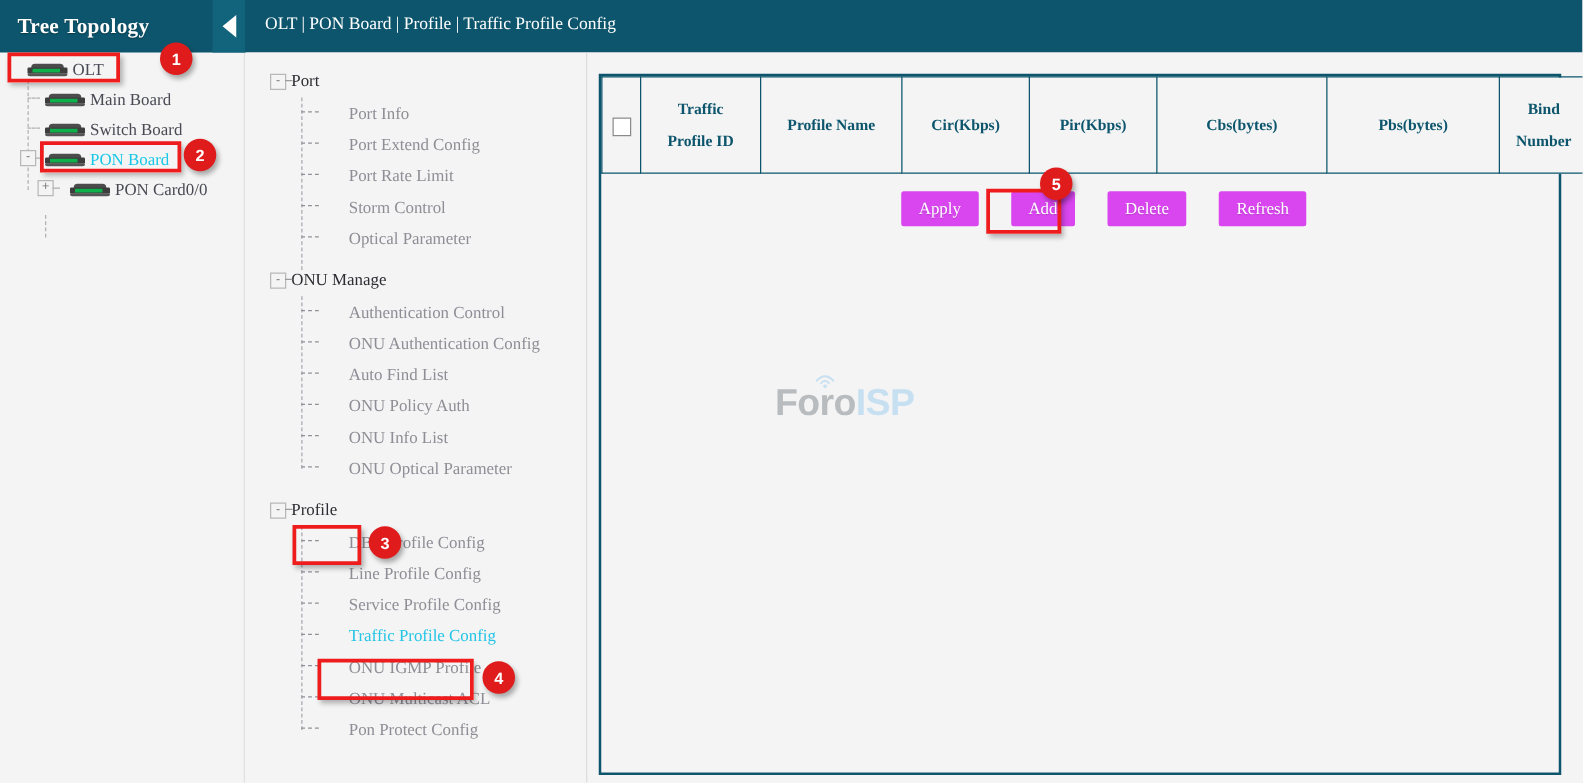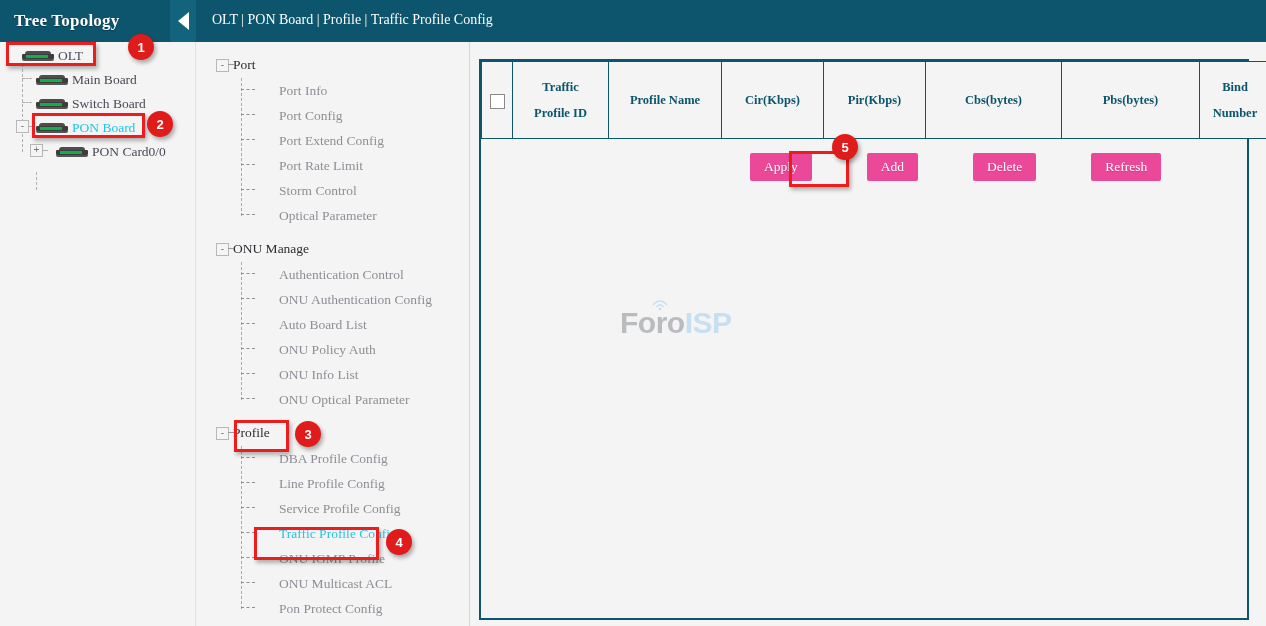--- a/index.html
+++ b/index.html
@@ -156,27 +156,26 @@
   .hdr-chk{
     width:13px;height:13px;border:1px solid #8a8a8a;background:#fff;
     display:inline-block;vertical-align:middle;cursor:pointer;
   }
   #btnbar{
     position:relative;margin-top:14px;text-align:left;padding-left:240px;
     height:34px;
   }
   .abtn{
     display:inline-block;
-    background:#ec4899;color:#ffffff;
+    background:#d946ef;color:#ffffff;
     font-size:13.5px;font-family:"Liberation Serif", serif;
     border:none;border-radius:2px;
     padding:6px 14px;margin-right:22px;
     cursor:pointer;
     text-shadow:0 1px 1px rgba(0,0,0,.18);
-    margin-left:29px;
   }
   #watermark{
     position:absolute;left:110px;top:245px;
     user-select:none;pointer-events:none;
   }
   #watermark .wm-text{
     font-family:"Liberation Sans", sans-serif;
     font-size:30px;font-weight:bold;letter-spacing:-0.5px;
   }
   #watermark .wm-foro{color:#b9bcbe;margin-left:29px;}
@@ -290,24 +289,20 @@
         <span>Port</span>
       </div>
       <div style="position: relative;">
         <div class="mrail" style="top: 0px; height: 138px;"></div>
         <div class="mitem">
           <span class="dashes"></span>
           <span>Port Info</span>
         </div>
         <div class="mitem">
           <span class="dashes"></span>
-          <span>Port Config</span>
-        </div>
-        <div class="mitem">
-          <span class="dashes"></span>
           <span>Port Extend Config</span>
         </div>
         <div class="mitem">
           <span class="dashes"></span>
           <span>Port Rate Limit</span>
         </div>
         <div class="mitem">
           <span class="dashes"></span>
           <span>Storm Control</span>
         </div>
@@ -327,21 +322,21 @@
         <div class="mitem">
           <span class="dashes"></span>
           <span>Authentication Control</span>
         </div>
         <div class="mitem">
           <span class="dashes"></span>
           <span>ONU Authentication Config</span>
         </div>
         <div class="mitem">
           <span class="dashes"></span>
-          <span>Auto Board List</span>
+          <span>Auto Find List</span>
         </div>
         <div class="mitem">
           <span class="dashes"></span>
           <span>ONU Policy Auth</span>
         </div>
         <div class="mitem">
           <span class="dashes"></span>
           <span>ONU Info List</span>
         </div>
         <div class="mitem">

